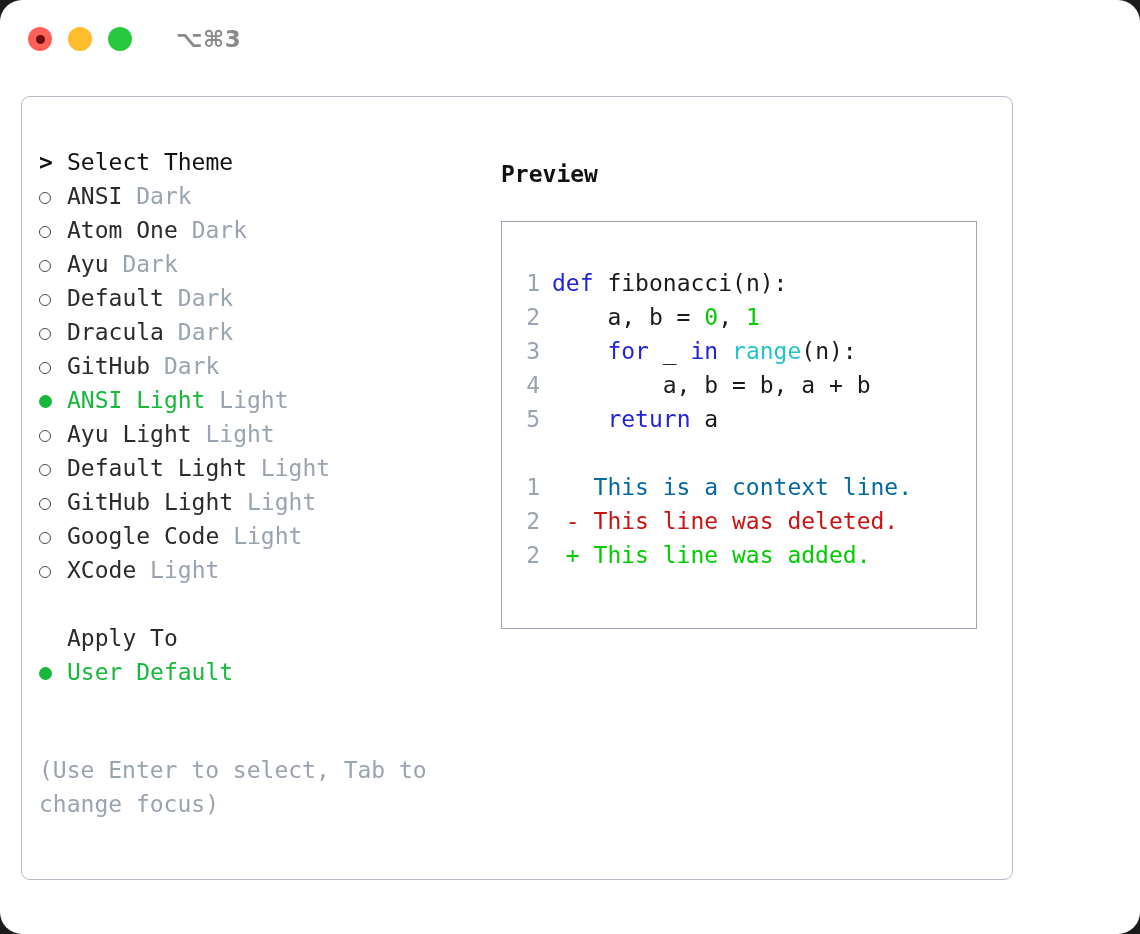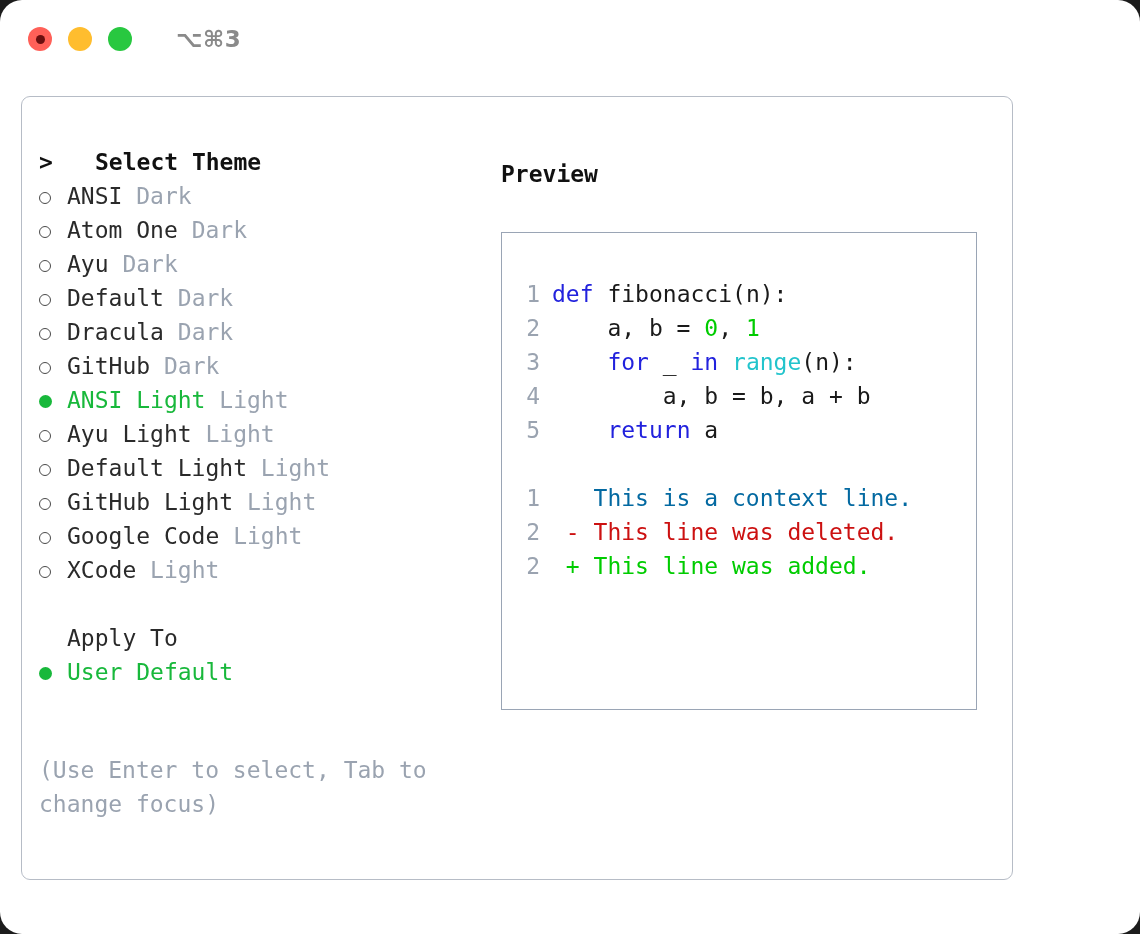--- a/index.html
+++ b/index.html
@@ -129,21 +129,21 @@
     border-radius: 50%;
     background: #18b83b;
     vertical-align: middle;
   }
   .caret {
     font-weight: bold;
     color: #111111;
     font-size: 23px;
   }
   .label { color: #2a2a2a; }
-  .label-bold { font-weight: bold; color: #111111; margin-left: 28px; }
+  .label-bold { font-weight: normal; color: #111111; }
   .label-sel  { color: #18b83b; }
   .suffix { color: #9aa3b0; }
   .spacer-row { height: 34px; }
 
   .hint {
     position: absolute;
     left: 17px;
     top: 656px;
     width: 420px;
     font-size: 23px;
@@ -159,23 +159,23 @@
     width: 500px;
   }
   .preview-title {
     font-size: 23px;
     font-weight: bold;
     color: #111111;
     line-height: 34px;
     margin-top: 12px;
   }
   .preview-box {
-    margin-top: 41px;
+    margin-top: 30px;
     width: 476px;
-    height: 478px;
+    height: 408px;
     border: 1.5px solid #9aa5b5;
     box-sizing: border-box;
     background: #ffffff;
     position: relative;
   }
   .code-area {
     position: absolute;
     left: 12px;
     top: 44px;
     right: 6px;

